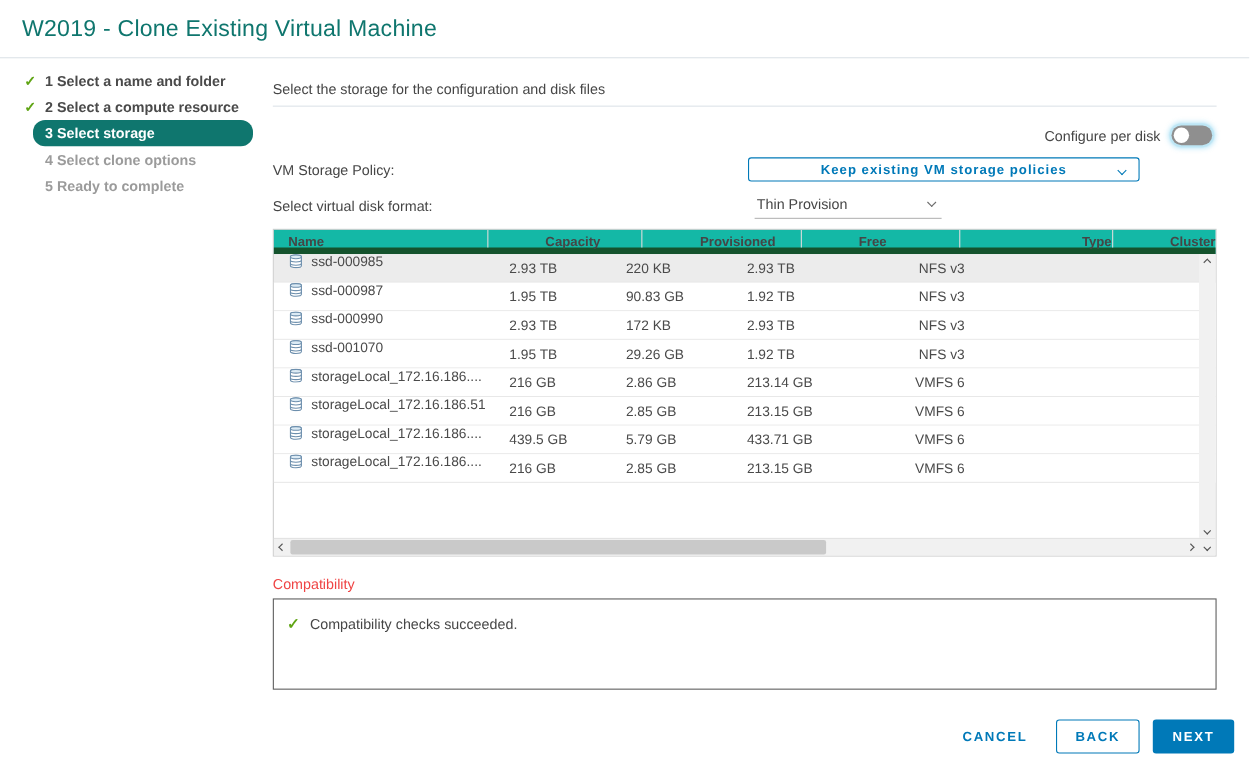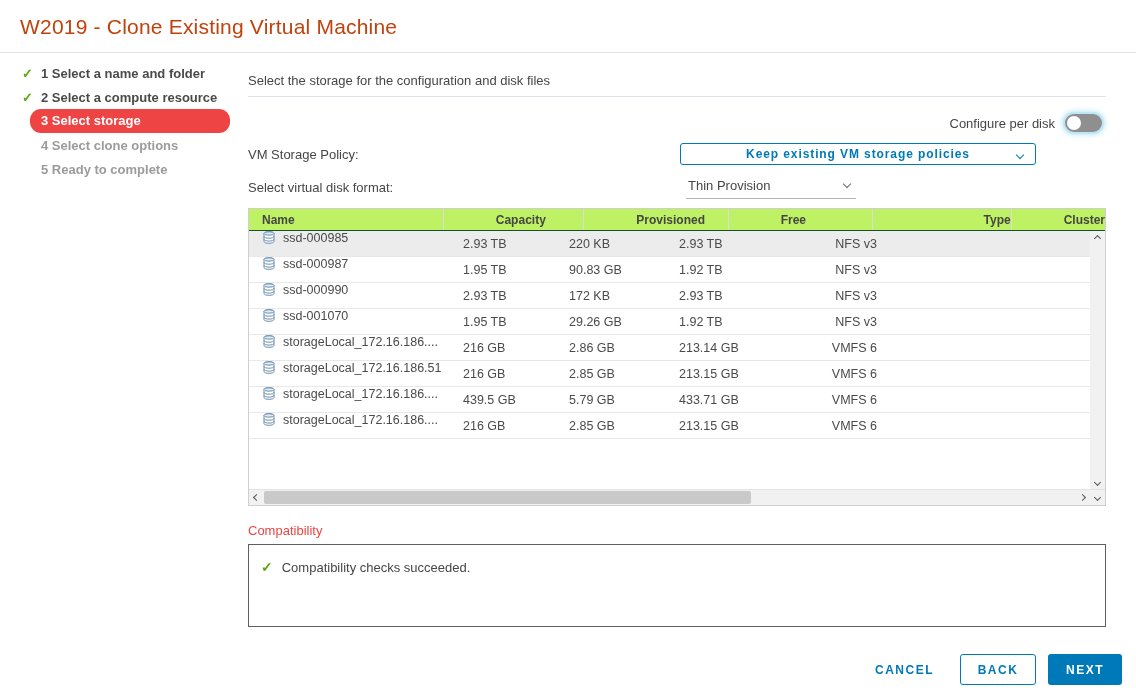--- a/index.html
+++ b/index.html
@@ -2,34 +2,34 @@
 <html><head>
 <meta charset="utf-8">
 <style>
   * { box-sizing: border-box; margin: 0; padding: 0; }
   html,body { background:#fff; }
   body { font-family: "Liberation Sans", sans-serif; color:#464646; }
   .page { position:relative; width:1136px; height:700px; background:#fff; overflow:hidden; }
 
   
   .titlebar { height:53px; padding:15px 20px 0 20px; border-bottom:1px solid #dde3e8; }
-  .titlebar h1 { font-size:21px; font-weight:300; color:#c2410c; letter-spacing:.2px; }
+  .titlebar h1 { font-size:21px; font-weight:300; color:#0f766e; letter-spacing:.2px; }
 
   
   .body { display:flex; padding-left:20px; }
   .sidebar { width:228px; padding-top:8px; flex-shrink:0; }
   .main { width:858px; padding-top:13px; }
 
   
   .steps { list-style:none; }
   .step { display:flex; align-items:center; height:24px; font-size:13px; font-weight:bold; color:#4a4a4a; cursor:pointer; }
   .step .check { width:19px; margin-left:2px; color:#60a515; font-size:13px; font-weight:bold; flex-shrink:0; }
   .step.pending { color:#9b9b9b; }
   .step .pill { flex:1; display:block; margin-left:10px; margin-right:18px; padding:4px 11px 4px 11px;
-                background:#ef4444; color:#fff; border-radius:11px; line-height:16px; }
+                background:#0f766e; color:#fff; border-radius:11px; line-height:16px; }
 
   
   .pane-heading { font-size:13.5px; font-weight:bold; color:#464646; margin-top:2px; }
   .pane-sub { font-size:13px; color:#464646; margin-top:7px; }
   .pane-divider { border:none; border-top:1px solid #dde3e8; margin-top:8px; }
 
   
   .cfg-row { display:flex; justify-content:flex-end; align-items:center; margin-top:16px; height:20px; padding-right:4px; }
   .cfg-row .lbl { font-size:13px; color:#464646; margin-right:10px; }
   .toggle { position:relative; width:37px; height:18px; background:#8f8f8f; border-radius:9px; cursor:pointer;
@@ -50,21 +50,21 @@
   .chev { display:inline-block; width:6px; height:6px; border-left:1px solid #6e6e6e; border-bottom:1px solid #6e6e6e; }
   .chev.down  { transform:rotate(-45deg); }
   .chev.up    { transform:rotate(135deg); }
   .chev.left  { transform:rotate(45deg); }
   .chev.right { transform:rotate(225deg); }
   .chev.blue  { border-color:#0079b8; }
   .chev.small { width:5px; height:5px; border-color:#555; }
 
   
   .table { margin-top:9px; border:1px solid #cfcfcf; width:858px; }
-  .thead { display:flex; height:22px; background:#bef264; border-bottom:1px solid #14532d;gap:39px; }
+  .thead { display:flex; height:22px; background:#14b8a6; border-bottom:6px solid #14532d;gap:39px; }
   .th { font-size:12px; font-weight:600; color:#454545; padding:4px 0 0 13px; border-right:1px solid #dcdcdc; cursor:pointer; }
   .th:last-child { border-right:none; }
   .c-name { width:204px; } .c-capacity { width:106px; } .c-provisioned { width:110px; }
   .c-free { width:110px; } .c-type { width:104px;text-align:right; } .c-cluster { flex:1; }
   .tbody-wrap { position:relative; height:258px; }
   .trow { display:flex; height:26px; border-bottom:1px solid #e8e8e8; cursor:pointer; background:#fff; }
   .trow.selected { background:#ececec; }
   .td { font-size:12.5px; color:#4a4a4a; padding:6px 6px 0 10px; white-space:nowrap; overflow:hidden; }
   .td.c-name { display:flex; align-items:flex-start; padding:0 4px 0 14px; }
   .td.c-name svg { margin-right:8px; flex-shrink:0; }

